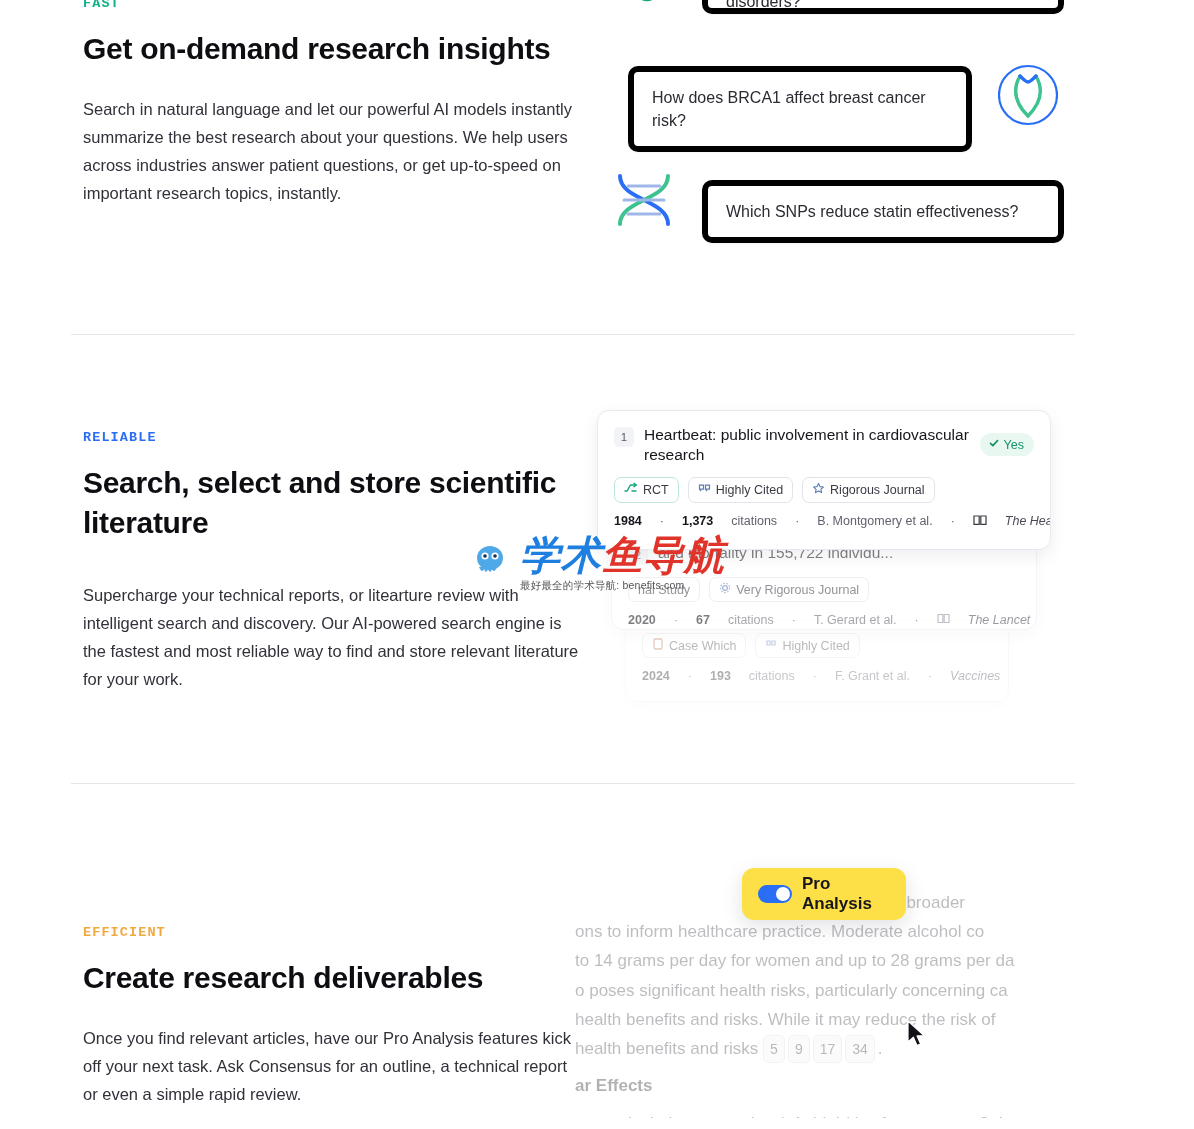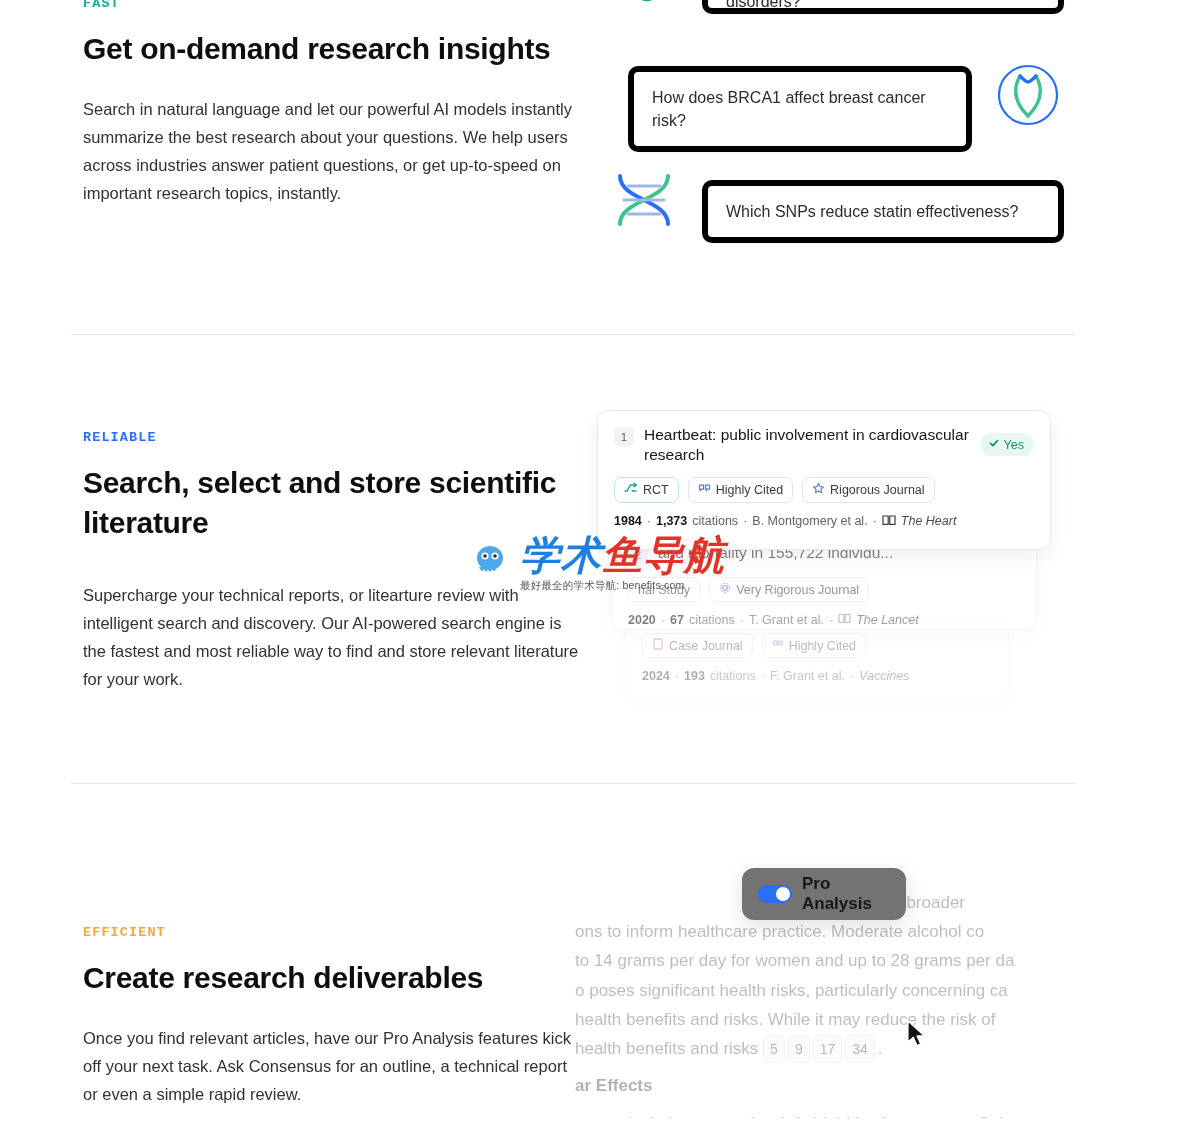--- a/index.html
+++ b/index.html
@@ -157,32 +157,32 @@
     color: #3a3a45;
     background: #fff;
     white-space: nowrap;
   }
   .meta-row {
     margin-top: 11px;
     font-size: 12.5px;
     color: #61616e;
     display: flex;
     align-items: center;
-    gap: 5px;
+    gap: 18px;
     white-space: nowrap;
   }
   .meta-row b { color: #16161c; font-weight: 700; }
   .meta-row .jrnl { font-style: italic; color: #4a4a57; }
 
   
   .pro-pill {
     position: absolute;
     left: 742px; top: 868px;
     width: 164px; height: 52px;
-    background: #737373;
+    background: #fde047;
     border-radius: 12px;
     box-shadow: 0 6px 20px rgba(16,24,40,.13);
     display: flex; align-items: center; gap: 10px;
     padding: 0 16px;
     z-index: 5;
   }
   .toggle {
     width: 34px; height: 18px;
     border-radius: 10px;
     background: #2a6ef5;
@@ -305,21 +305,21 @@
   </div>
 
   <div class="results-card-3">
     <div class="chip-row" style="margin-top:2px;">
       <span class="chip">
         <span>
           <svg width="12" height="12" viewBox="0 0 12 12">
               <rect x="2" y="1" width="8" height="10" rx="1.2" fill="none" stroke="#c06a4a" stroke-width="1.3"></rect>
             </svg>
         </span>
-        <span>Case Journal</span>
+        <span>Case Which</span>
       </span>
       <span class="chip">
         <span>
           <svg width="12" height="12" viewBox="0 0 12 12">
               <path d="M2 3h3v4H2zM7 3h3v4H7z" fill="none" stroke="#5b7fb5" stroke-width="1.2"></path>
             </svg>
         </span>
         <span>Highly Cited</span>
       </span>
     </div>
@@ -353,21 +353,21 @@
         </span>
         <span>Very Rigorous Journal</span>
       </span>
     </div>
     <div class="meta-row">
       <b>2020</b>
       <span>·</span>
       <b>67</b>
       <span>citations</span>
       <span>·</span>
-      <span>T. Grant et al.</span>
+      <span>T. Gerard et al.</span>
       <span>·</span>
       <span>
         <svg width="13" height="11" viewBox="0 0 13 11">
             <path d="M1 1.5h4.8v8H1zM7.2 1.5H12v8H7.2z" fill="none" stroke="#8a8a96" stroke-width="1.1"></path>
           </svg>
       </span>
       <span class="jrnl">The Lancet</span>
     </div>
   </div>
 

